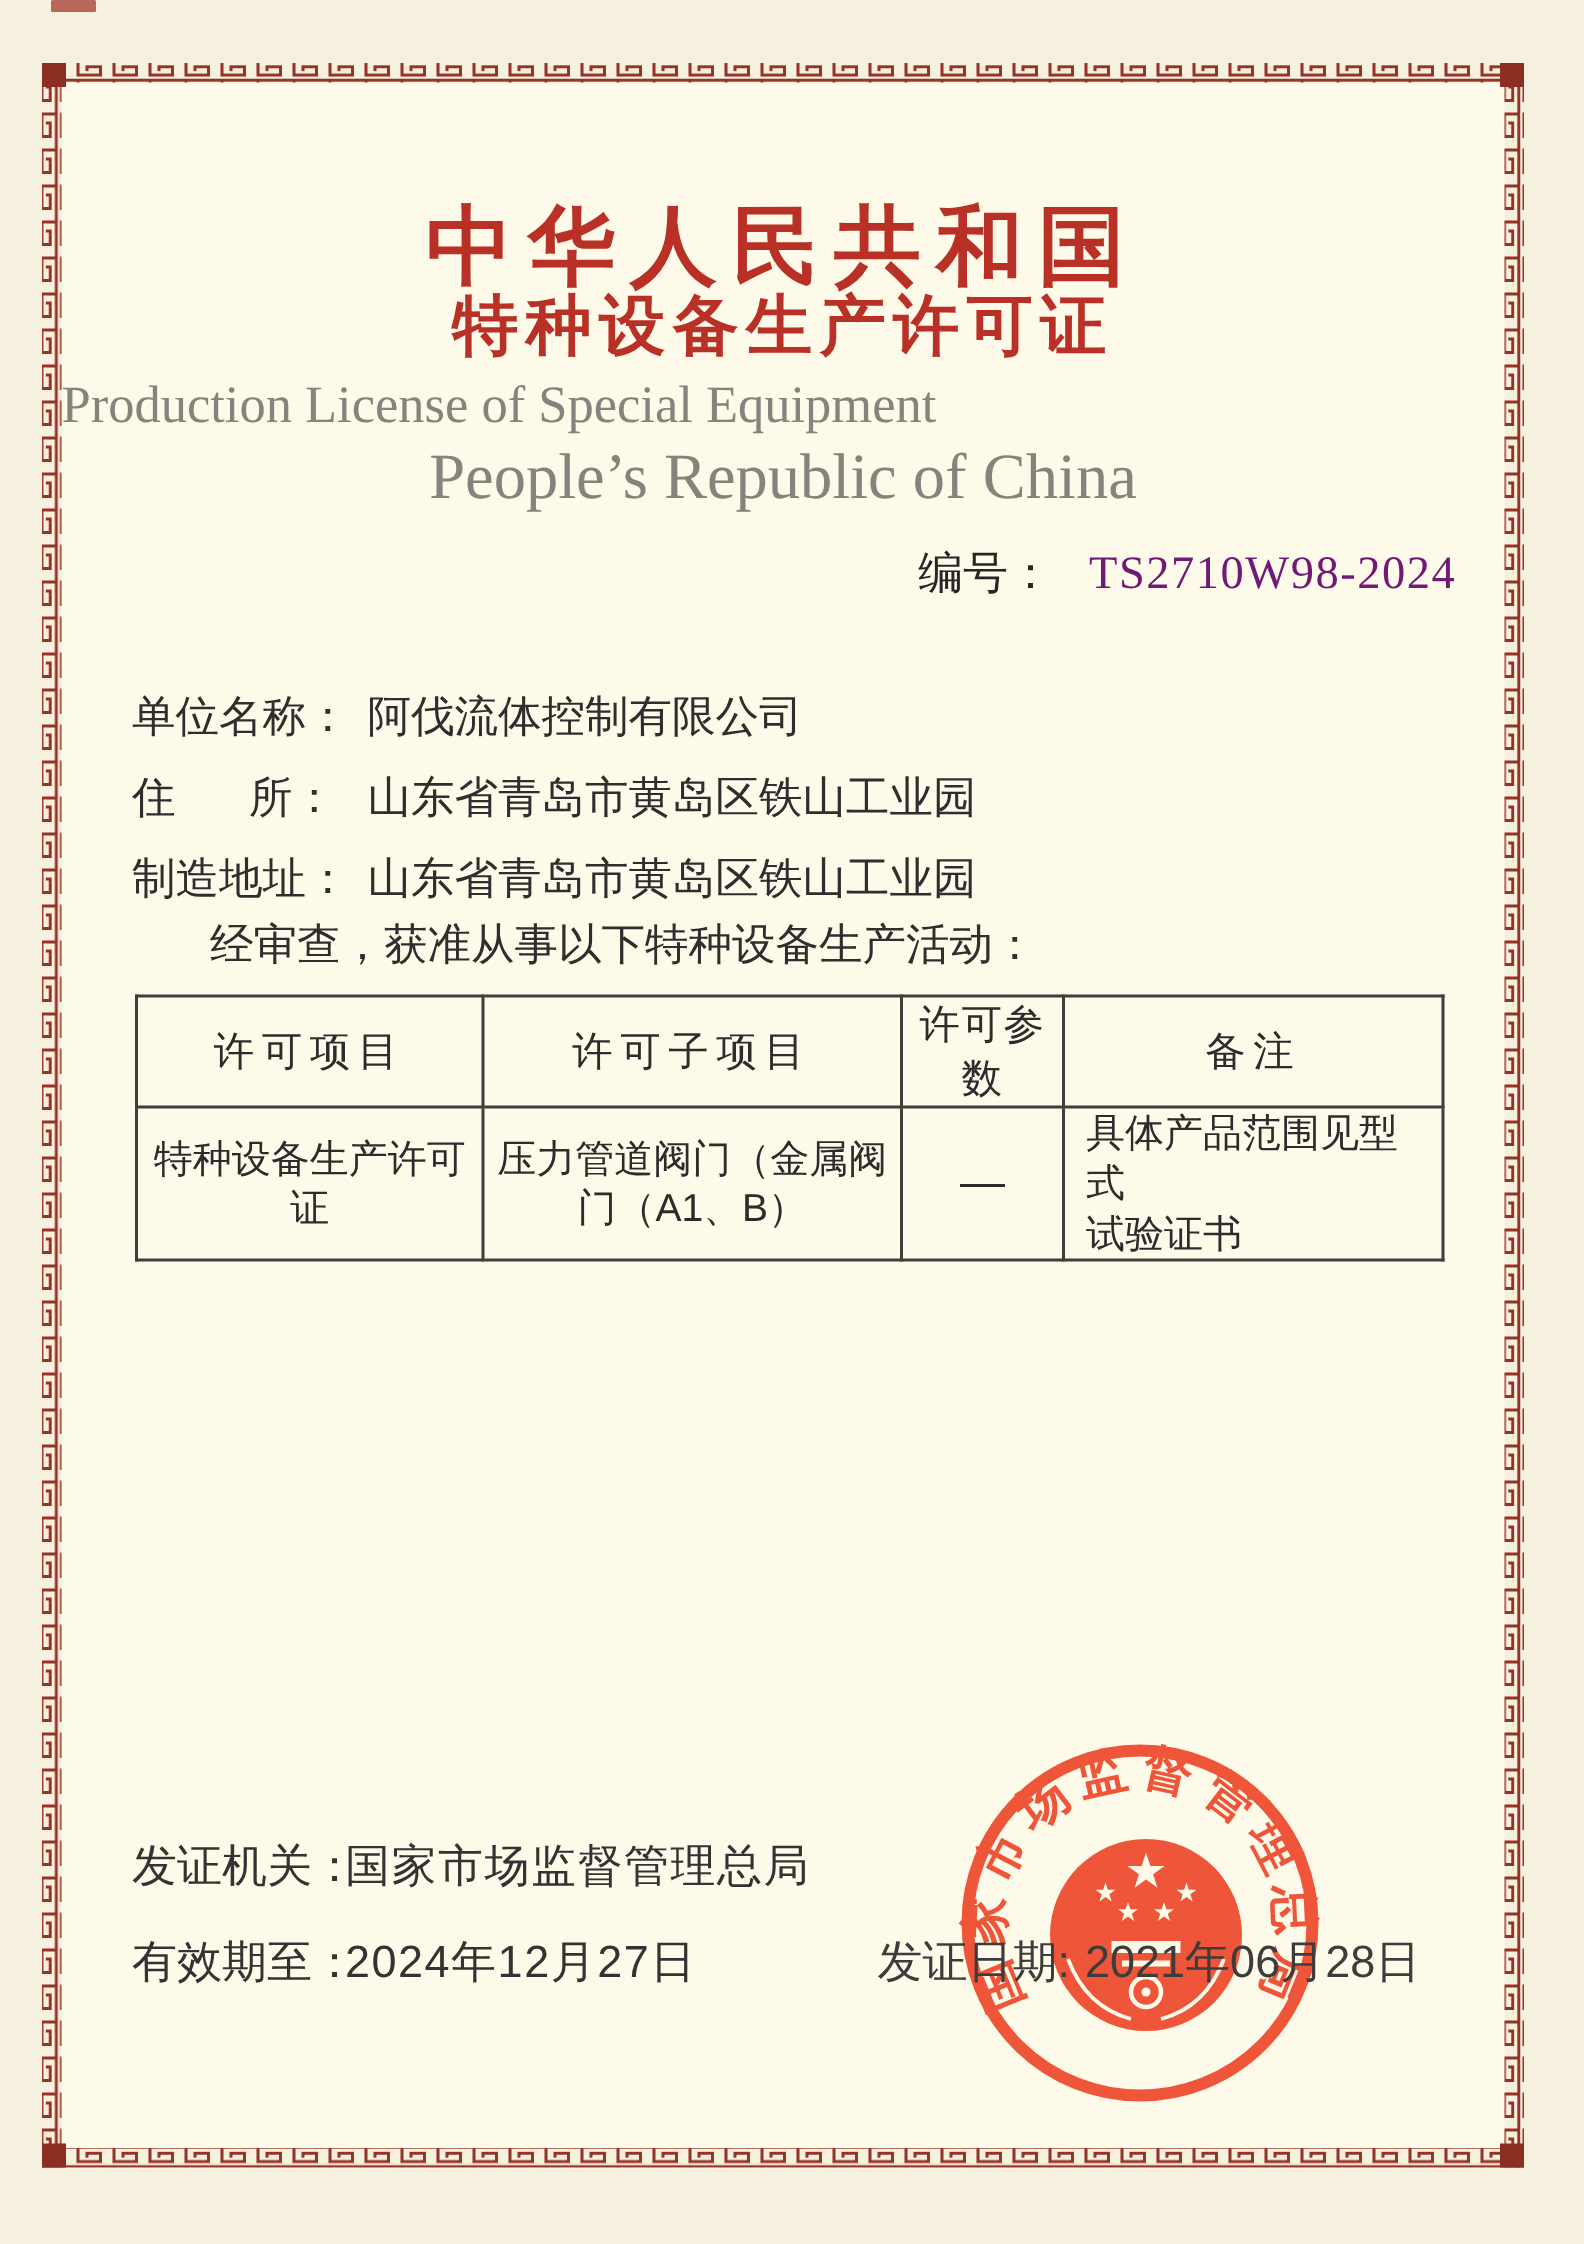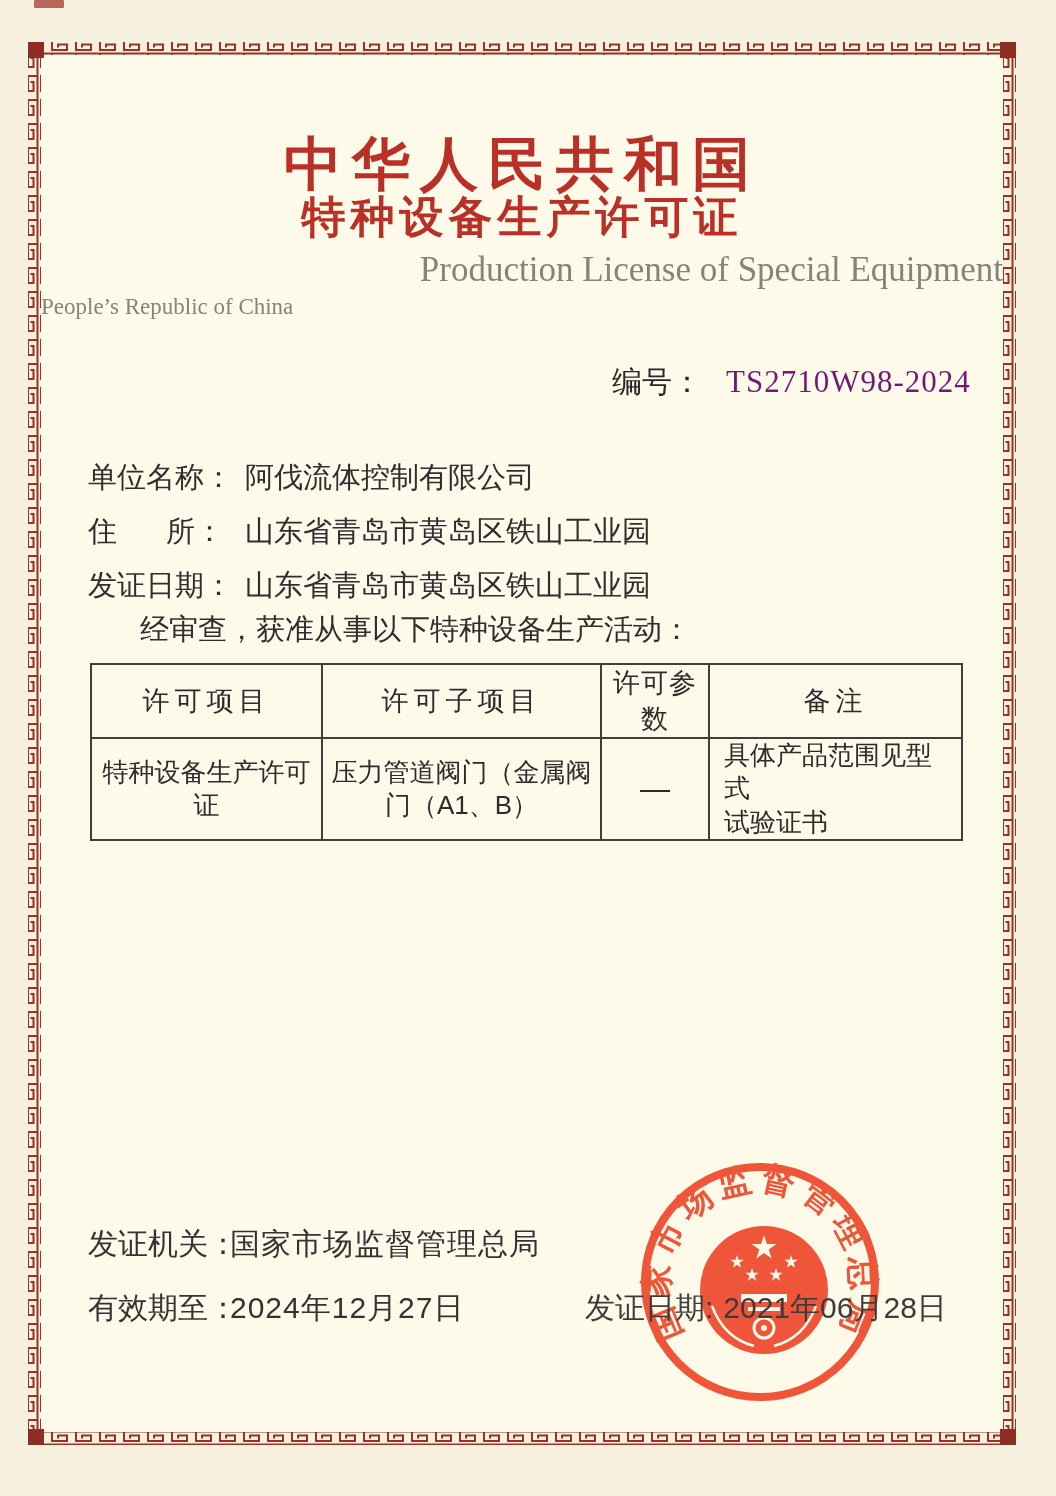--- a/index.html
+++ b/index.html
@@ -27,26 +27,26 @@
     text-align:center;font-size:58px;font-weight:bold;
     color:#b93126;letter-spacing:10px;white-space:nowrap;
   }
   .t-cn2{
     position:absolute;left:41px;width:962px;top:188px;
     text-align:center;font-size:44px;font-weight:bold;
     color:#b93126;letter-spacing:5px;white-space:nowrap;
   }
   .t-en1{
     position:absolute;left:41px;width:962px;top:250px;
-    text-align:right;font-size:35px;color:#84837c;
+    text-align:left;font-size:35px;color:#84837c;
     font-family:"Liberation Serif","DejaVu Serif",serif;white-space:nowrap;
   }
   .t-en2{
     position:absolute;left:41px;width:962px;top:294px;
-    text-align:left;font-size:23px;color:#84837c;
+    text-align:center;font-size:43px;color:#84837c;
     font-family:"Liberation Serif","DejaVu Serif",serif;white-space:nowrap;
   }
   
   .license-no{
     position:absolute;left:612px;top:362px;
     font-size:30px;color:#262626;white-space:nowrap;
   }
   .license-no .num{
     font-family:"Liberation Serif","DejaVu Serif",serif;
     font-size:31px;letter-spacing:1px;margin-left:24px;color:#701a75;
@@ -140,21 +140,21 @@
   <div class="info-row row-unit">
     <span class="lbl">单位名称：</span>
     <span class="val">阿伐流体控制有限公司</span>
   </div>
   <div class="info-row row-addr">
     <span class="lbl">住</span>
     <span class="lbl lbl-part2">所：</span>
     <span class="val">山东省青岛市黄岛区铁山工业园</span>
   </div>
   <div class="info-row row-mfg">
-    <span class="lbl">发证日期：</span>
+    <span class="lbl">制造地址：</span>
     <span class="val">山东省青岛市黄岛区铁山工业园</span>
   </div>
   <div class="approval-note">经审查，获准从事以下特种设备生产活动：</div>
 
   <table class="lic">
     <colgroup>
       <col style="width:231px">
         <col style="width:279px">
         <col style="width:108px">
         <col style="width:253px">

